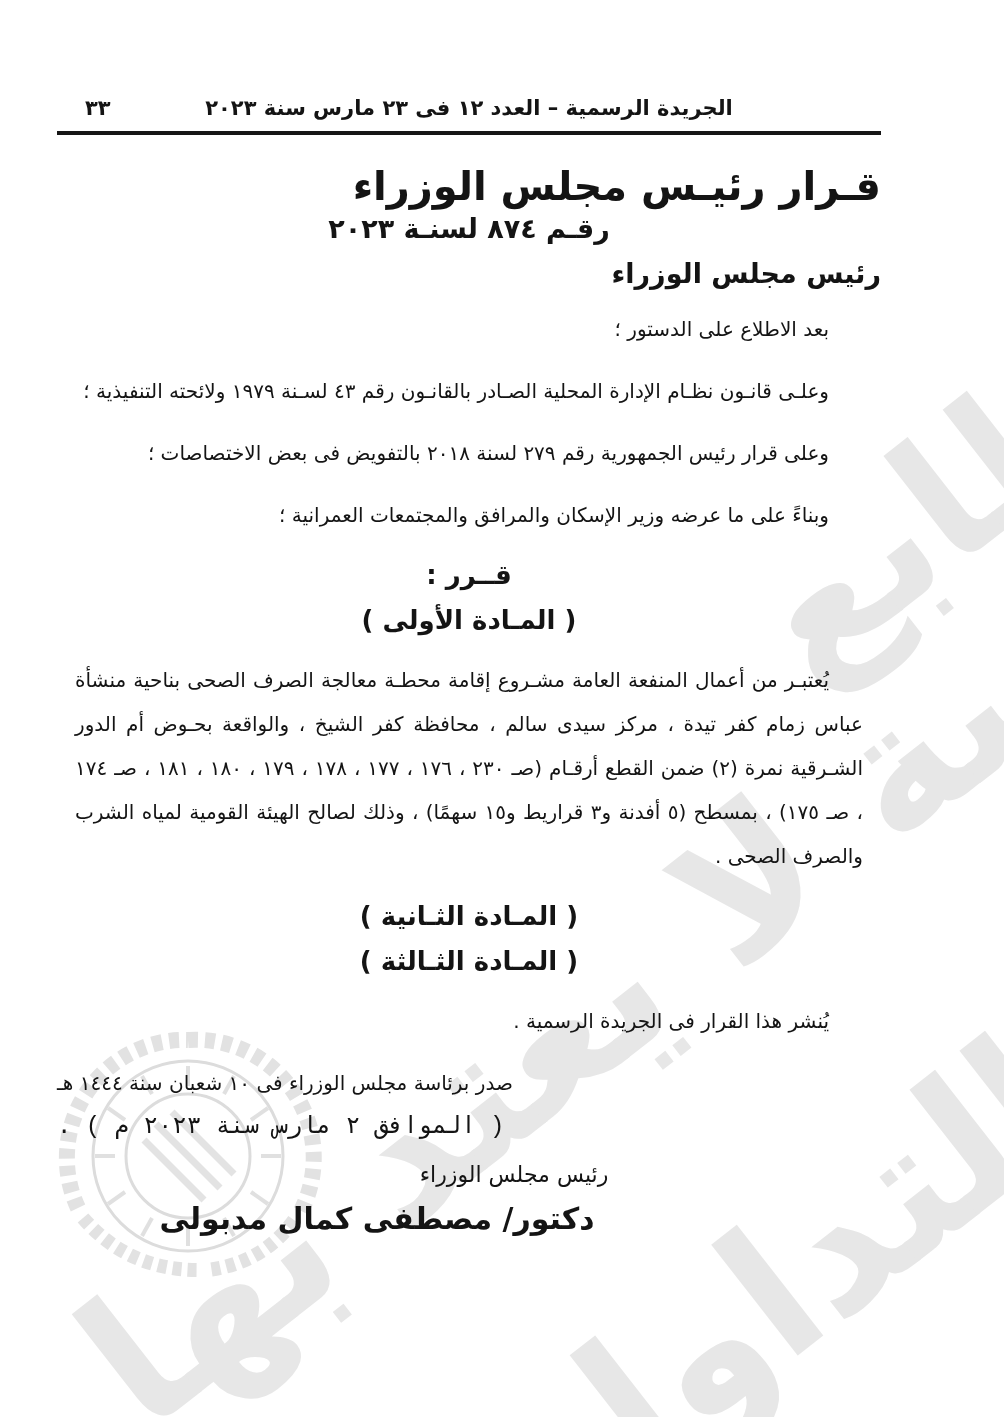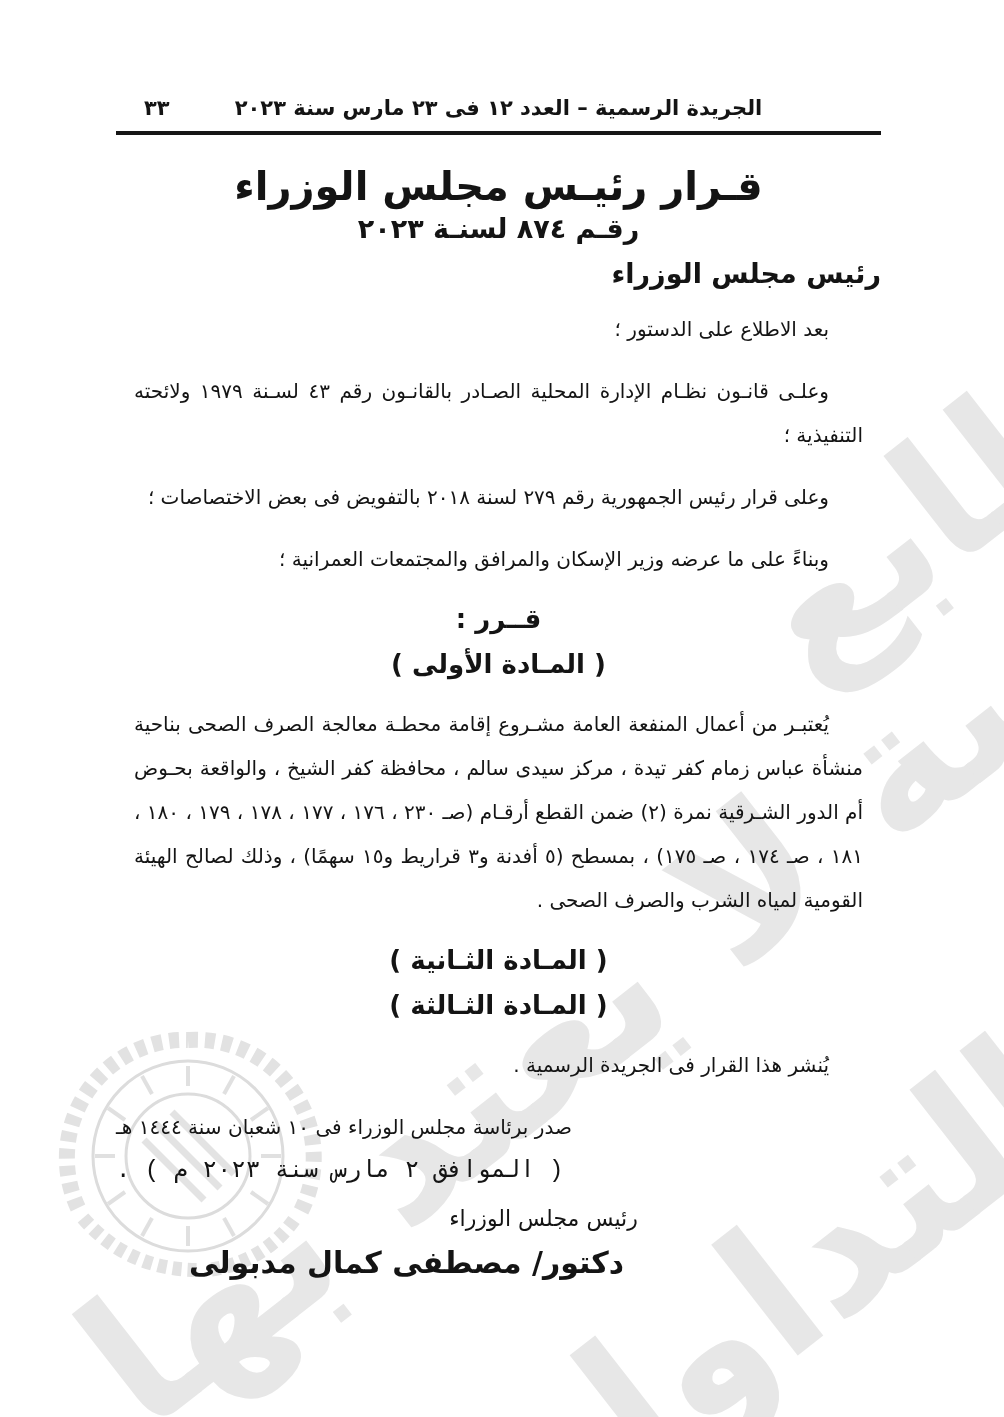--- a/index.html
+++ b/index.html
@@ -26,37 +26,37 @@
     letter-spacing:6px;
   }
   .wm-1 { font-size:185px; left:-140px; top:560px; }
   .wm-2 { font-size:185px; left:420px;  top:1060px; }
   .wm-3 { font-size:175px; left:700px;  top:330px; }
   .wm-seal { position:absolute; left:38px; top:1008px; }
 
   
   .content {
     position:relative; z-index:1;
-    padding:96px 123px 0 116px; 
+    padding:96px 123px 0 57px; 
   }
 
   .gazette-header { position:relative; text-align:center; }
   .issue-line { font-size:21px; font-weight:bold; }
   .page-number {
     position:absolute; left:28px; top:0;
     font-size:21px; font-weight:bold;
   }
   .header-rule {
     border:none; border-top:4px solid #161616;
     margin:11px 0 0 0;
   }
 
   .decree-title {
     margin-top:26px;
-    text-align:center;
+    text-align:right;
     font-size:40px; font-weight:bold;
     line-height:1.25;
   }
   .decree-number {
     margin-top:2px;
     text-align:center;
     font-size:27px; font-weight:bold;
   }
   .issuer-heading {
     margin-top:14px;

